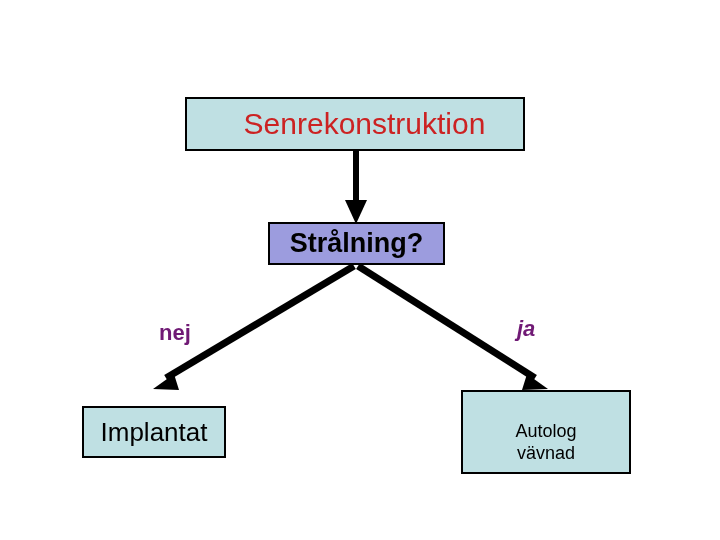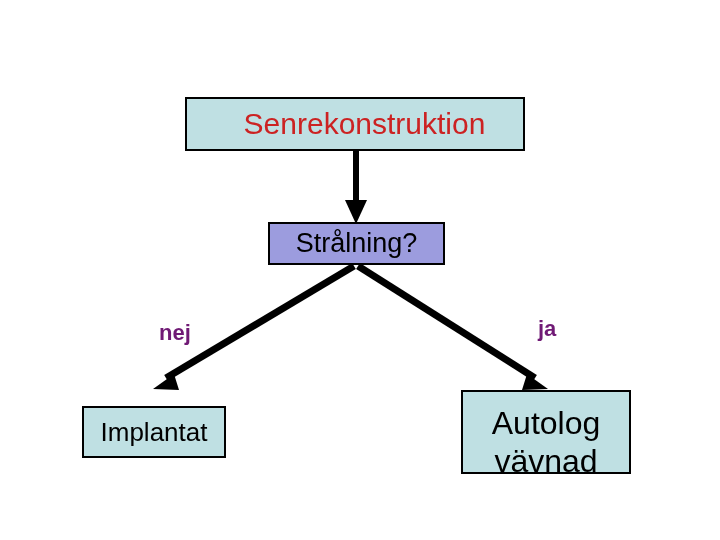--- a/index.html
+++ b/index.html
@@ -49,20 +49,21 @@
   #node-decision {
     left: 268px;
     top: 222px;
     width: 177px;
     height: 43px;
     background: #9c9cde;
   }
   #node-decision .node-text {
     color: #000000;
     font-size: 27px;
+    font-weight: bold;
   }
 
   
   #node-implant {
     left: 82px;
     top: 406px;
     width: 144px;
     height: 52px;
     background: #bfe0e3;
   }
@@ -73,34 +74,34 @@
 
   #node-autolog {
     left: 461px;
     top: 390px;
     width: 170px;
     height: 84px;
     background: #bfe0e3;
   }
   #node-autolog .node-text {
     color: #000000;
-    font-size: 32px;
+    font-size: 18px;
     margin-top: 21px;
   }
 
   
   .edge-label {
     position: absolute;
     font-weight: bold;
     color: #701a75;
     font-size: 22px;
     white-space: nowrap;
   }
   #label-nej { left: 159px; top: 320px; }
-  #label-ja  { left: 538px; top: 316px; }
+  #label-ja  { left: 517px; top: 316px; font-style: italic; }
 
   
   #connectors {
     position: absolute;
     left: 0;
     top: 0;
     width: 720px;
     height: 540px;
     pointer-events: none;
   }

